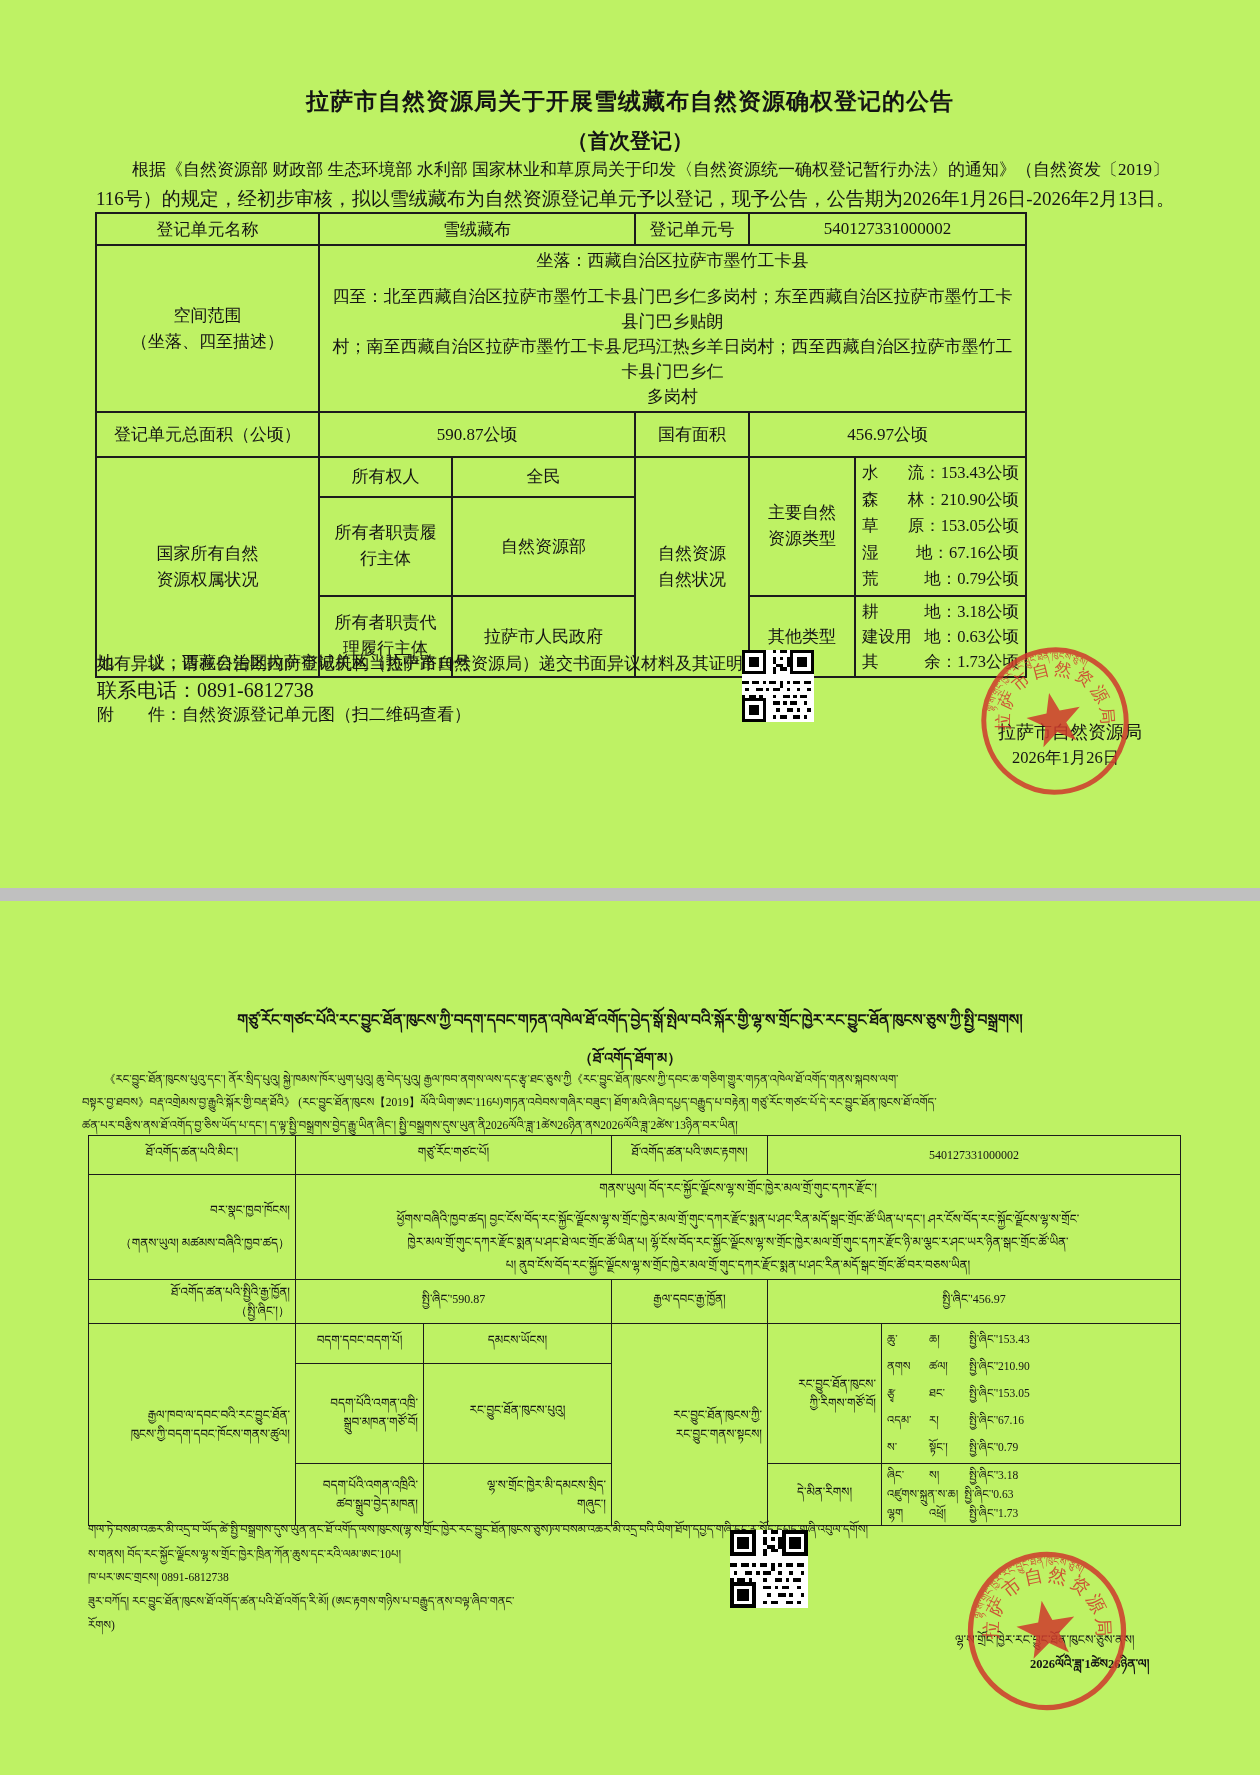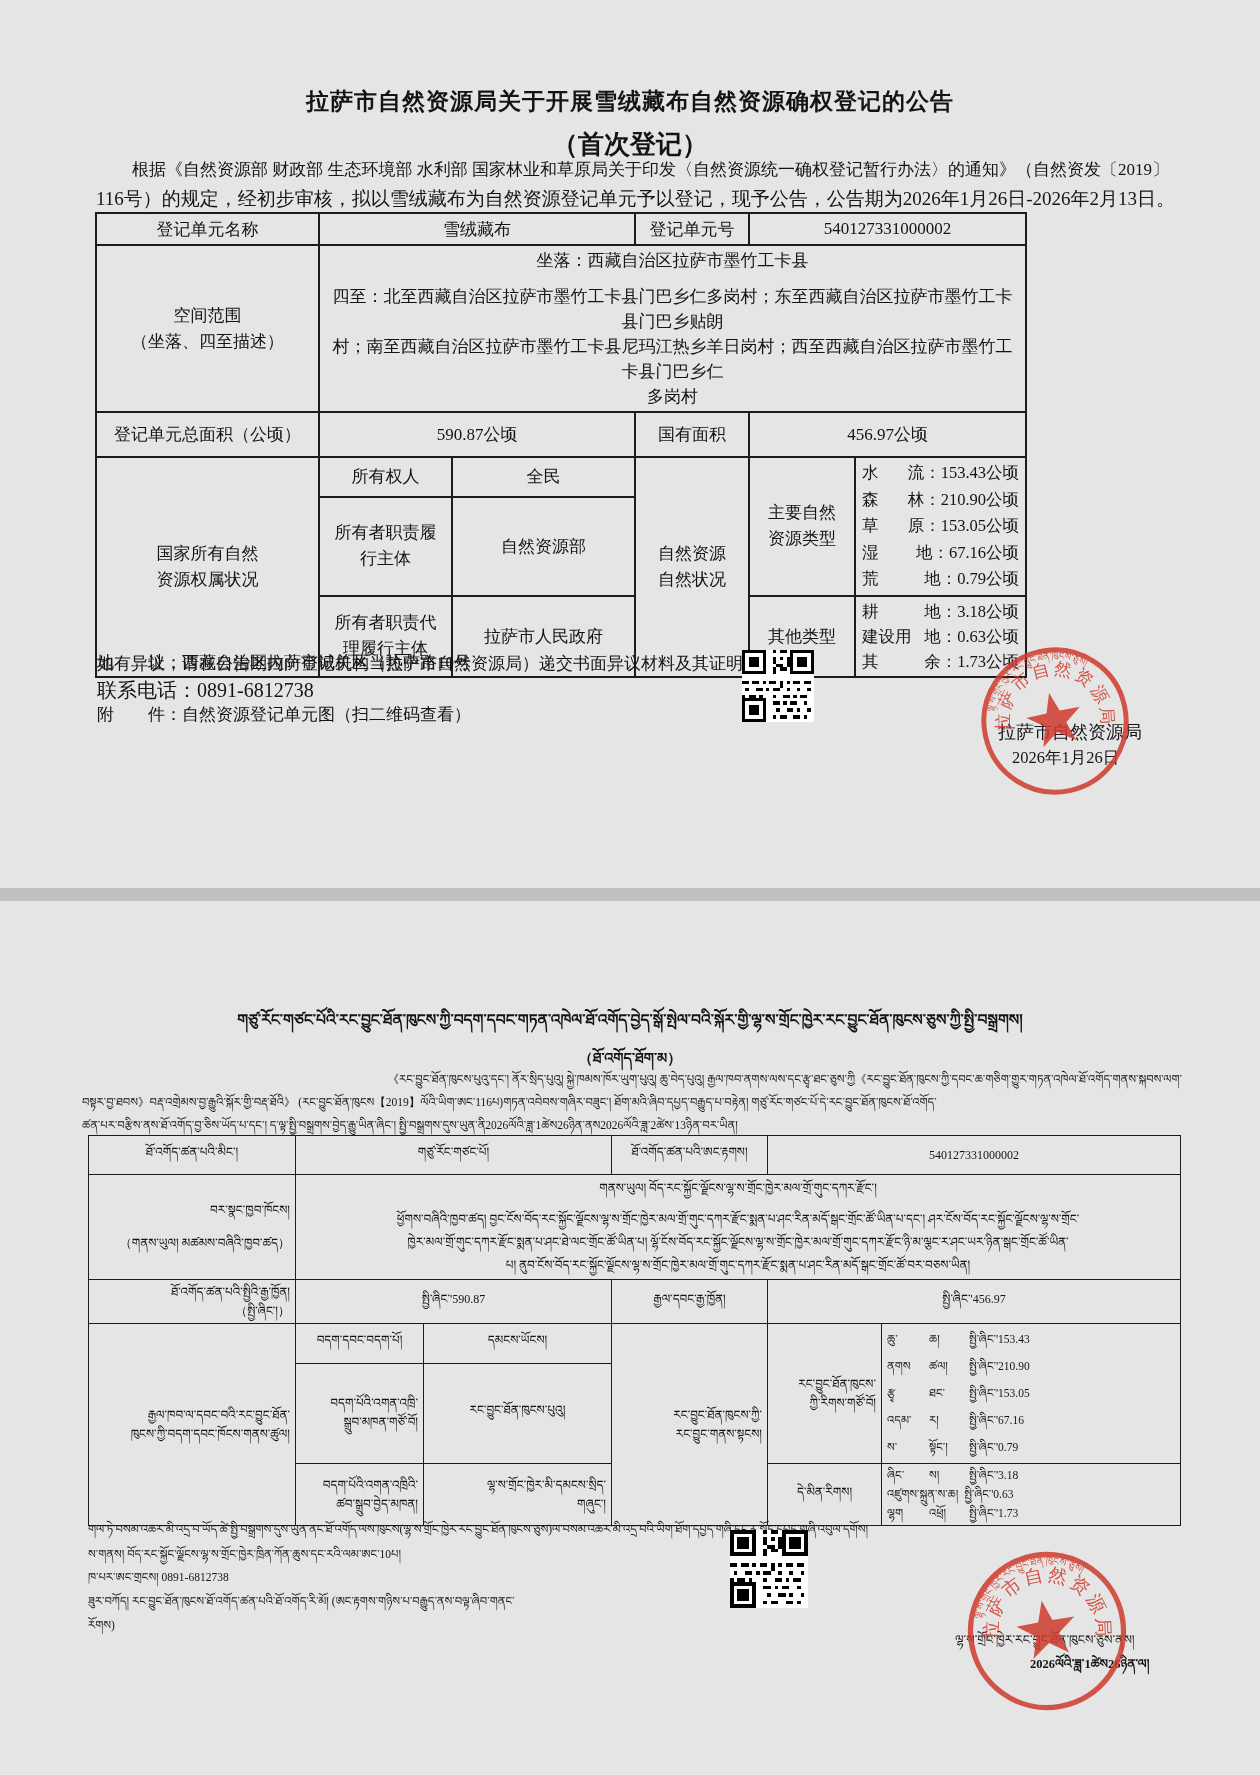--- a/index.html
+++ b/index.html
@@ -1,16 +1,16 @@
 <!DOCTYPE html>
 <html><head>
 <meta charset="utf-8">
 <style>
   html,body{margin:0;padding:0;background:#ffffff;}
-  #page{position:relative;width:1260px;height:1775px;background:#e5e5e5;
+  #page{position:relative;width:1260px;height:1775px;background:#bef264;
         font-family:"Liberation Serif","DejaVu Serif",serif;color:#141414;overflow:hidden;}
   .abs{position:absolute;}
   .center{text-align:center;}
   .nowrap{white-space:nowrap;overflow:hidden;}
   .bold{font-weight:bold;}
   table.doc{border-collapse:collapse;table-layout:fixed;}
   table.doc td{border:2px solid #1c1c1c;font-size:17px;text-align:center;
                vertical-align:middle;padding:2px 6px;overflow:hidden;}
   table.doc .line{display:block;line-height:26px;}
   .scope-cell{text-align:left;padding:6px 10px;font-size:16.5px;line-height:25px;}
@@ -34,21 +34,21 @@
   .seal .star{fill:#cf3a2c;}
   .seal text{fill:#cf3a2c;}
   .qr{background:#fff;}
 </style>
 </head>
 <body>
 
 <div id="page">
 
   <div class="abs bold center" style="left:0;top:86;left:0px;top:86px;width:1260px;font-size:23px;letter-spacing:1px;">拉萨市自然资源局关于开展雪绒藏布自然资源确权登记的公告</div>
-  <div class="abs bold center" style="left:0px;top:127px;width:1260px;font-size:26px;">（首次登记）</div>
+  <div class="abs bold center" style="left:0px;top:127px;width:1260px;font-size:21px;">（首次登记）</div>
 
   <div class="abs nowrap" style="left:96px;top:158px;width:1080px;font-size:17px;text-indent:36px;">根据《自然资源部 财政部 生态环境部 水利部 国家林业和草原局关于印发〈自然资源统一确权登记暂行办法〉的通知》（自然资发〔2019〕</div>
   <div class="abs nowrap" style="left:96px;top:186px;width:1080px;font-size:19px;">116号）的规定，经初步审核，拟以雪绒藏布为自然资源登记单元予以登记，现予公告，公告期为2026年1月26日-2026年2月13日。</div>
 
   <table class="doc abs" style="left:95px;top:212px;width:930px;">
     <colgroup>
       <col style="width:223px">
         <col style="width:133px">
         <col style="width:183px">
       <col style="width:114px">
@@ -188,21 +188,21 @@
         <textPath href="#arcC1" startOffset="0">拉萨市自然资源局</textPath>
       </text>
     </g>
   </svg>
 
   <div class="abs divider" style="left:0px;top:888px;width:1260px;height:13px;"></div>
 
   <div class="abs bold center nowrap" style="left:40px;top:1002px;width:1180px;font-size:15.5px;">གཙུ་རོང་གཙང་པོའི་རང་བྱུང་ཐོན་ཁུངས་ཀྱི་བདག་དབང་གཏན་འཁེལ་ཐོ་འགོད་བྱེད་སྒོ་སྤེལ་བའི་སྐོར་གྱི་ལྷ་ས་གྲོང་ཁྱེར་རང་བྱུང་ཐོན་ཁུངས་ཅུས་ཀྱི་སྤྱི་བསྒྲགས།</div>
   <div class="abs bold center" style="left:0px;top:1042px;width:1260px;font-size:14.5px;">（ཐོ་འགོད་ཐོག་མ）</div>
 
-  <div class="abs nowrap" style="left:82px;top:1066px;width:1100px;font-size:11.5px;text-indent:22px;text-align:right;">《རང་བྱུང་ཐོན་ཁུངས་པུའུ་དང་། ནོར་སྲིད་པུའུ། སྐྱེ་ཁམས་ཁོར་ཡུག་པུའུ། ཆུ་བེད་པུའུ། རྒྱལ་ཁབ་ནགས་ལས་དང་རྩྭ་ཐང་ཅུས་ཀྱི《རང་བྱུང་ཐོན་ཁུངས་ཀྱི་དབང་ཆ་གཅིག་གྱུར་གཏན་འཁེལ་ཐོ་འགོད་གནས་སྐབས་ལག་</div>
+  <div class="abs nowrap" style="left:82px;top:1066px;width:1100px;font-size:11.5px;text-indent:22px;">《རང་བྱུང་ཐོན་ཁུངས་པུའུ་དང་། ནོར་སྲིད་པུའུ། སྐྱེ་ཁམས་ཁོར་ཡུག་པུའུ། ཆུ་བེད་པུའུ། རྒྱལ་ཁབ་ནགས་ལས་དང་རྩྭ་ཐང་ཅུས་ཀྱི《རང་བྱུང་ཐོན་ཁུངས་ཀྱི་དབང་ཆ་གཅིག་གྱུར་གཏན་འཁེལ་ཐོ་འགོད་གནས་སྐབས་ལག་</div>
   <div class="abs nowrap" style="left:82px;top:1089px;width:1100px;font-size:11.5px;">བསྟར་བྱ་ཐབས》བརྡ་འགྲེམས་བྱ་རྒྱུའི་སྐོར་གྱི་བརྡ་ཐོའི》 (རང་བྱུང་ཐོན་ཁུངས【2019】ལོའི་ཡིག་ཨང་116པ)གཏན་འབེབས་གཞིར་བཟུང་། ཐོག་མའི་ཞིབ་དཔྱད་བརྒྱུད་པ་བརྟེན། གཙུ་རོང་གཙང་པོ་དེ་རང་བྱུང་ཐོན་ཁུངས་ཐོ་འགོད་</div>
   <div class="abs nowrap" style="left:82px;top:1112px;width:1100px;font-size:11.5px;">ཚན་པར་བརྩིས་ནས་ཐོ་འགོད་བྱ་ཅིས་ཡོད་པ་དང་། ད་ལྟ་སྤྱི་བསྒྲགས་བྱེད་རྒྱུ་ཡིན་ཞིང་། སྤྱི་བསྒྲགས་དུས་ཡུན་ནི2026ལོའི་ཟླ་1ཚེས26ཉིན་ནས2026ལོའི་ཟླ་2ཚེས་13ཉིན་བར་ཡིན།</div>
 
   <table class="doc bo abs" style="left:88px;top:1135px;width:1092px;">
     <colgroup>
       <col style="width:207px">
         <col style="width:128px">
         <col style="width:188px">
       <col style="width:156px">
         <col style="width:114px">

